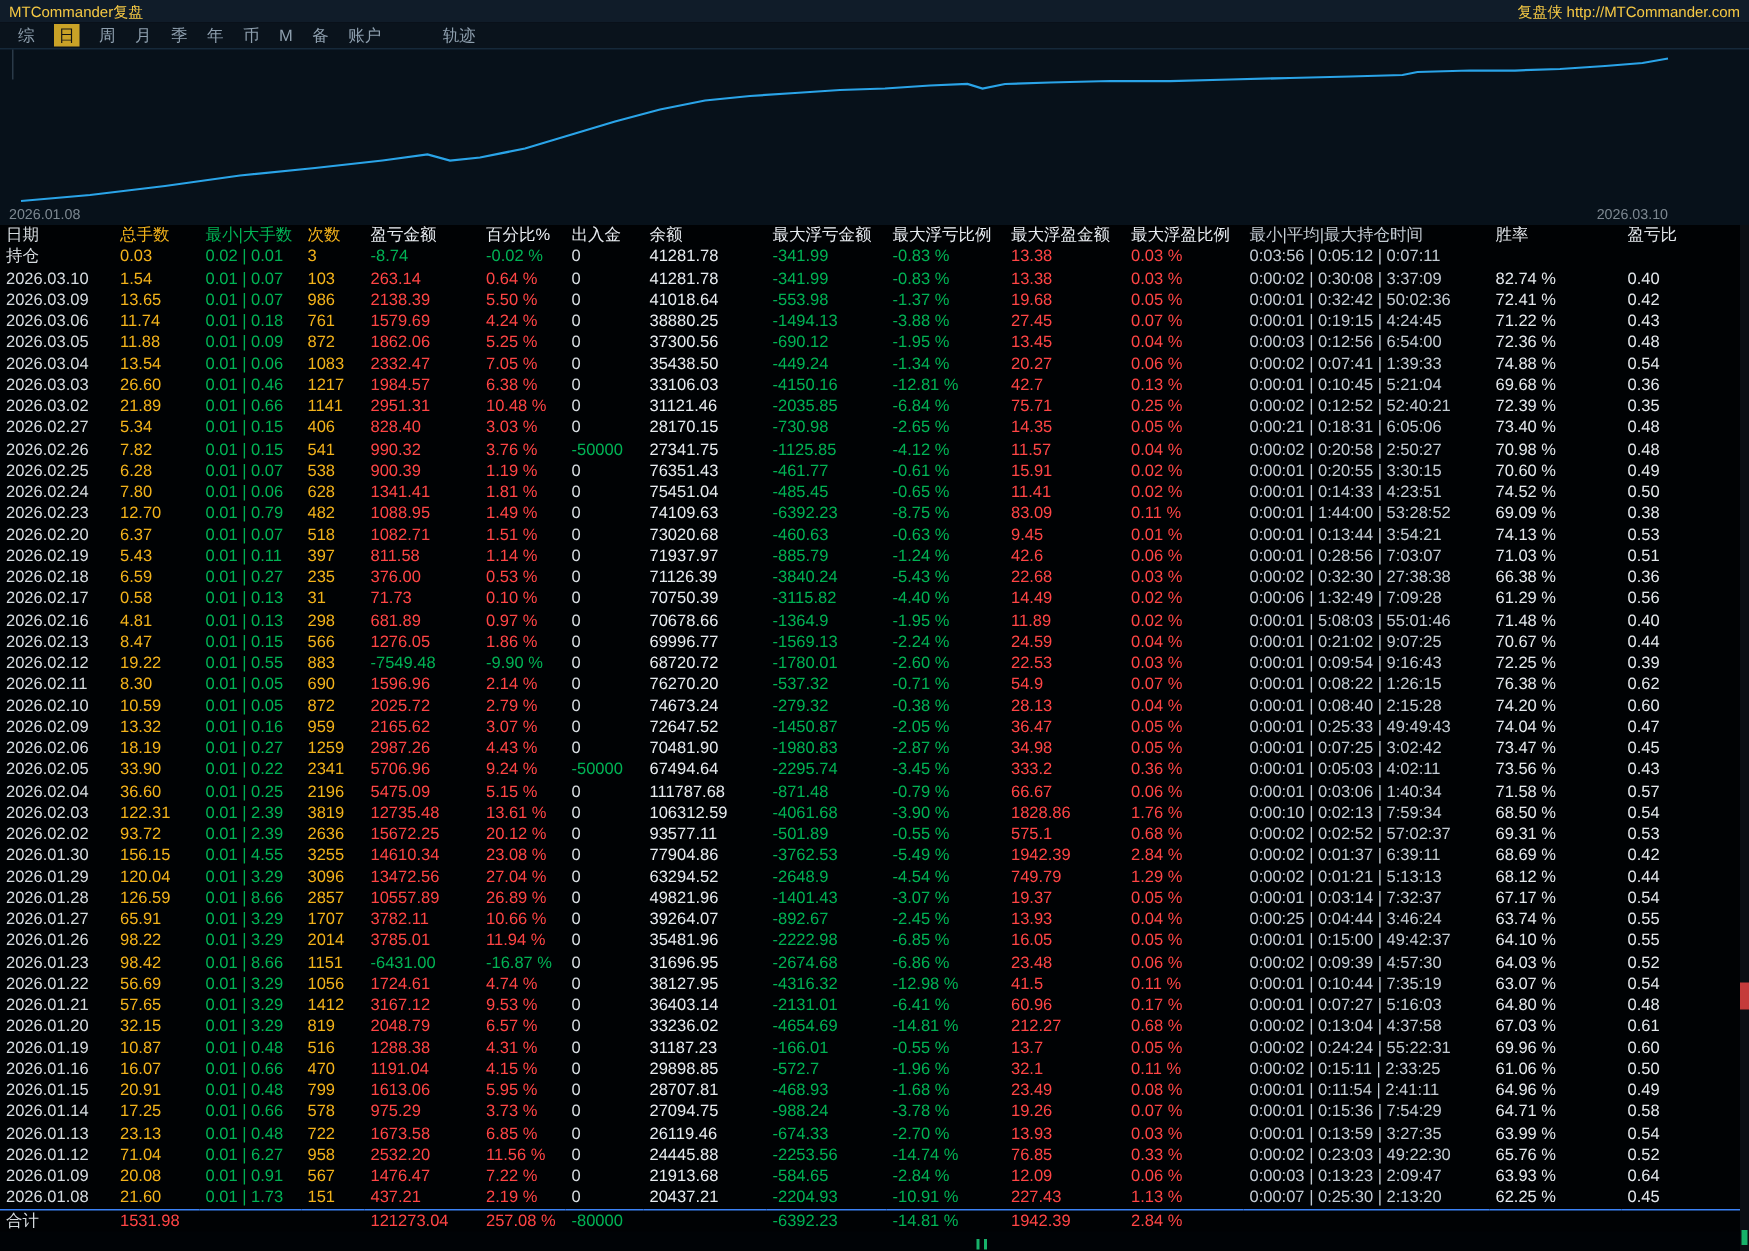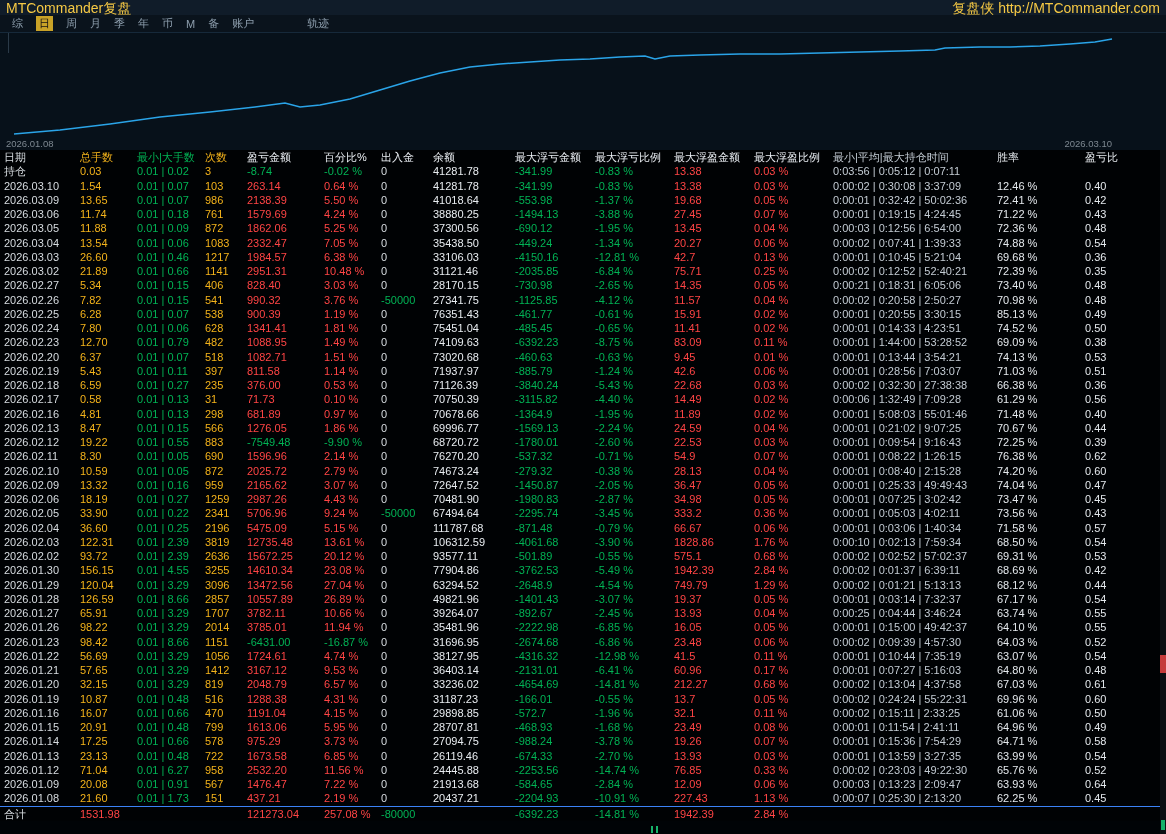--- a/index.html
+++ b/index.html
@@ -1,24 +1,24 @@
 <!DOCTYPE html>
 <html><head>
 <meta charset="utf-8">
 <style>
   *{margin:0;padding:0;box-sizing:border-box}
   html,body{width:1166px;height:834px;overflow:hidden}
   body{background:#000306;font-family:"Liberation Sans","DejaVu Sans",sans-serif;position:relative}
-  .titlebar{height:15px;background:#101c29;display:flex;justify-content:space-between;
-            padding:0 6px;font-size:14px;color:#f6c944}
+  .titlebar{height:15px;background:#101c29;display:flex;justify-content:space-between;align-items:center;
+            padding:0 6px;font-size:10px;color:#f6c944}
   .menubar{height:17px;background:#0a131c;display:flex;align-items:center;font-size:11px;
            color:#8e9fae;padding-left:12px}
   .menubar .mi{margin-right:13px;cursor:default;white-space:nowrap}
   .menubar .mi.active{background:#c9a227;color:#141414;padding:0 3px}
-  .menubar .mi.gap{margin-left:40px}
+  .menubar .mi.gap{margin-left:28px}
   .chart{position:relative;height:118px;background:#07111a;border-top:1px solid #16293a}
   .chart svg{display:block;width:1160px;height:117px}
   .axis-label{position:absolute;bottom:1px;font-size:9.5px;color:#7d8891}
   .axis-label.left{left:6px}
   .axis-label.right{right:54px}
   .yaxis-tick{position:absolute;left:8px;top:0;width:1px;height:20px;background:#2a3a48}
   table{border-collapse:collapse;table-layout:fixed;width:1160px;font-size:11px;background:#000204}
   th,td{height:14.25px;line-height:14.25px;padding:0 0 0 4px;text-align:left;font-weight:normal;
         white-space:nowrap;overflow:hidden}
   thead th{color:#e9eef3}
@@ -106,21 +106,21 @@
         <th class="col11">最大浮盈比例</th>
         <th class="col12">最小|平均|最大持仓时间</th>
         <th class="col13">胜率</th>
         <th class="col14">盈亏比</th>
       </tr>
     </thead>
   <tbody>
       <tr>
         <td class="col0">持仓</td>
         <td class="col1">0.03</td>
-        <td class="col2">0.01 | 0.02</td>
+        <td class="col2">0.02 | 0.01</td>
         <td class="col3">3</td>
         <td class="col4 neg">-8.74</td>
         <td class="col5 neg">-0.02 %</td>
         <td class="col6 neutral">0</td>
         <td class="col7">41281.78</td>
         <td class="col8 neg">-341.99</td>
         <td class="col9 neg">-0.83 %</td>
         <td class="col10 pos">13.38</td>
         <td class="col11 pos">0.03 %</td>
         <td class="col12">0:03:56 | 0:05:12 | 0:07:11</td>
@@ -134,21 +134,21 @@
         <td class="col3">103</td>
         <td class="col4 pos">263.14</td>
         <td class="col5 pos">0.64 %</td>
         <td class="col6 neutral">0</td>
         <td class="col7">41281.78</td>
         <td class="col8 neg">-341.99</td>
         <td class="col9 neg">-0.83 %</td>
         <td class="col10 pos">13.38</td>
         <td class="col11 pos">0.03 %</td>
         <td class="col12">0:00:02 | 0:30:08 | 3:37:09</td>
-        <td class="col13">12.46 %</td>
+        <td class="col13">82.74 %</td>
         <td class="col14">0.40</td>
       </tr>
       <tr>
         <td class="col0">2026.03.09</td>
         <td class="col1">13.65</td>
         <td class="col2">0.01 | 0.07</td>
         <td class="col3">986</td>
         <td class="col4 pos">2138.39</td>
         <td class="col5 pos">5.50 %</td>
         <td class="col6 neutral">0</td>
@@ -287,21 +287,21 @@
         <td class="col3">538</td>
         <td class="col4 pos">900.39</td>
         <td class="col5 pos">1.19 %</td>
         <td class="col6 neutral">0</td>
         <td class="col7">76351.43</td>
         <td class="col8 neg">-461.77</td>
         <td class="col9 neg">-0.61 %</td>
         <td class="col10 pos">15.91</td>
         <td class="col11 pos">0.02 %</td>
         <td class="col12">0:00:01 | 0:20:55 | 3:30:15</td>
-        <td class="col13">85.13 %</td>
+        <td class="col13">70.60 %</td>
         <td class="col14">0.49</td>
       </tr>
       <tr>
         <td class="col0">2026.02.24</td>
         <td class="col1">7.80</td>
         <td class="col2">0.01 | 0.06</td>
         <td class="col3">628</td>
         <td class="col4 pos">1341.41</td>
         <td class="col5 pos">1.81 %</td>
         <td class="col6 neutral">0</td>

